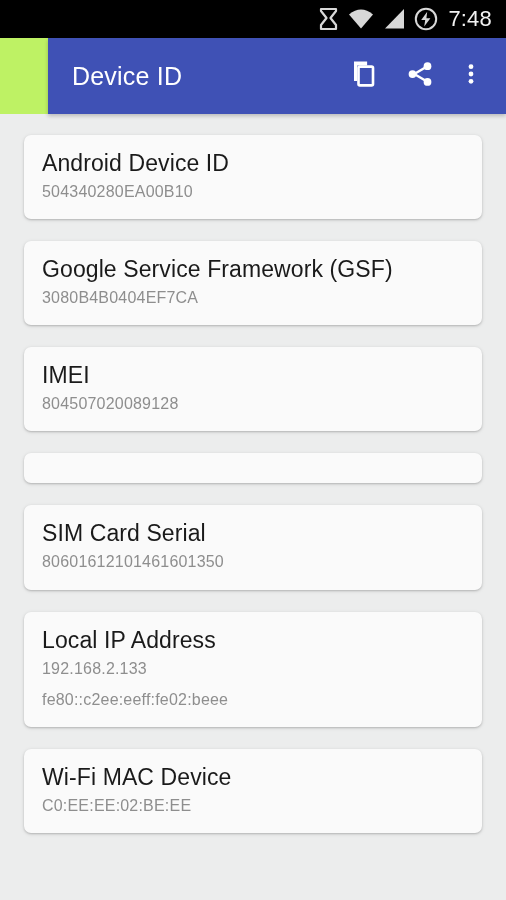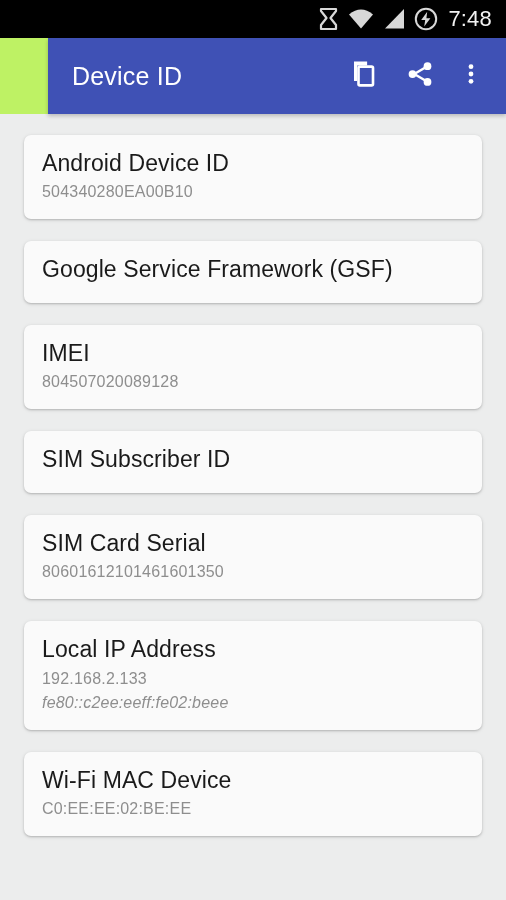--- a/index.html
+++ b/index.html
@@ -114,21 +114,21 @@
     line-height: 1.22;
     margin-bottom: 4px;
   }
   .card-value {
     font-size: 16px;
     color: #8e8e8e;
     font-weight: 400;
     letter-spacing: 0.2px;
     line-height: 1.38;
   }
-  .card-value + .card-value { margin-top: 2px; font-style: italic; }
+  .card-value + .card-value { margin-top: 9px; }
 </style>
 </head>
 <body>
 
 <div id="screen">
 
   <div class="status-bar">
     <div class="status-icons">
 
       <span class="status-icon">
@@ -198,27 +198,27 @@
     </div>
   </div>
 
   <div class="content" id="card-list">
       <div class="card">
         <div class="card-title">Android Device ID</div>
         <div class="card-value">504340280EA00B10</div>
       </div>
       <div class="card">
         <div class="card-title">Google Service Framework (GSF)</div>
+        <div class="card-value">3080B4B0404EF7CA</div>
       </div>
       <div class="card">
         <div class="card-title">IMEI</div>
         <div class="card-value">804507020089128</div>
       </div>
       <div class="card">
-        <div class="card-title">SIM Subscriber ID</div>
       </div>
       <div class="card">
         <div class="card-title">SIM Card Serial</div>
         <div class="card-value">80601612101461601350</div>
       </div>
       <div class="card">
         <div class="card-title">Local IP Address</div>
         <div class="card-value">192.168.2.133</div>
         <div class="card-value">fe80::c2ee:eeff:fe02:beee</div>
       </div>

